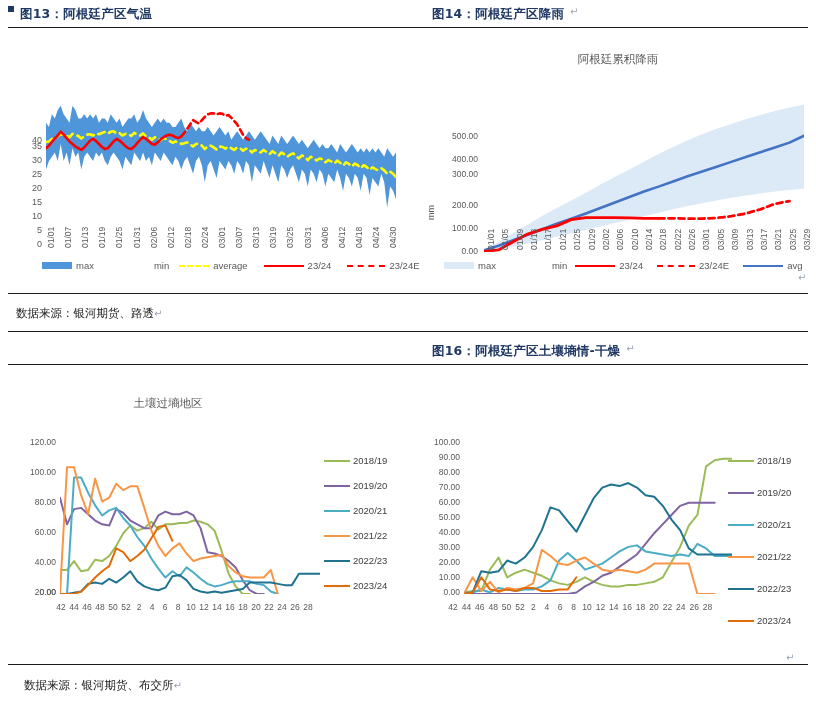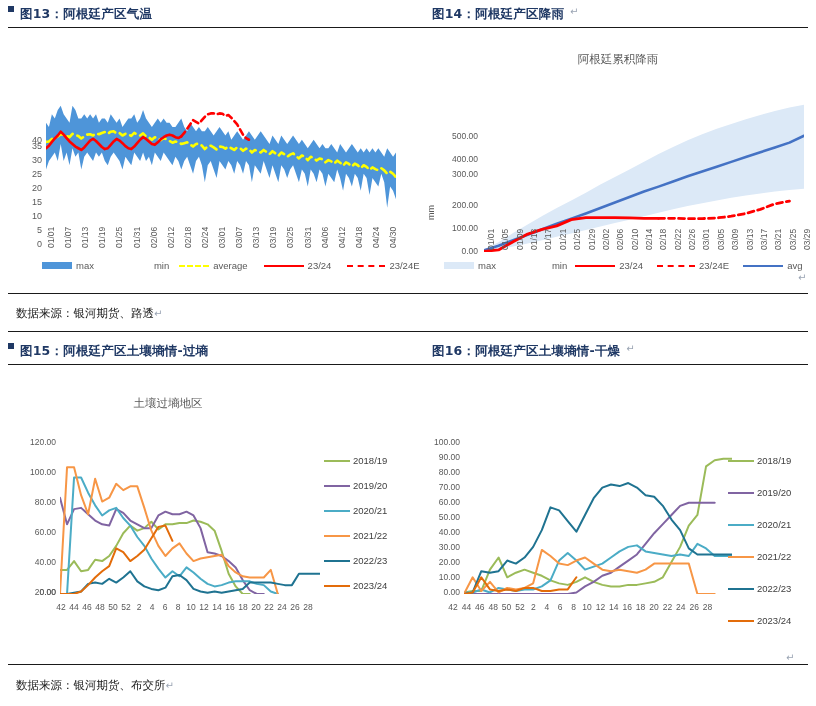--- a/index.html
+++ b/index.html
@@ -223,24 +223,20 @@
   </div>
 
   <span class="tail-pilcrow" style="left:798px;top:272px;">↵</span>
 
   <div class="rule" style="left:8px;top:293px;width:800px;"></div>
   <div class="source" style="left:16px;top:306px;">
     <span>数据来源：银河期货、路透</span><span class="pilcrow">↵</span>
   </div>
   <div class="rule" style="left:8px;top:331px;width:800px;"></div>
 
-  <div class="sec-head" style="left:8px;top:343px;">
-    <span class="bullet"></span>
-    <span class="sec-title">图15：阿根廷产区土壤墒情-过墒</span>
-  </div>
   <div class="sec-head" style="left:432px;top:343px;">
     <span class="sec-title">图16：阿根廷产区土壤墒情-干燥</span>
     <span class="pilcrow">↵</span>
   </div>
   <div class="rule" style="left:8px;top:364px;width:800px;"></div>
 
   <div class="chart" style="left:8px;top:396px;width:400px;height:230px;">
     <div class="chart-title" style="left:-40px;">土壤过墒地区</div>
 
     <div class="ylab ylab-small" style="left:0px;top:42px;width:48px;">120.00</div>
@@ -385,16 +381,16 @@
       </span>
     <span class="lg-row" style="top:160px;">
         <i class="sw" style="border-color:#E36C0A;"></i>
         <span>2023/24</span>
       </span>
   </div>
 
   <span class="tail-pilcrow" style="left:786px;top:652px;">↵</span>
 
   <div class="rule" style="left:8px;top:664px;width:800px;"></div>
-  <div class="source" style="left:16px;top:678px;text-align:right;">
+  <div class="source" style="left:24px;top:678px;text-align:right;">
     <span>数据来源：银河期货、布交所</span><span class="pilcrow">↵</span>
   </div>
 </div>
 
 </body></html>

